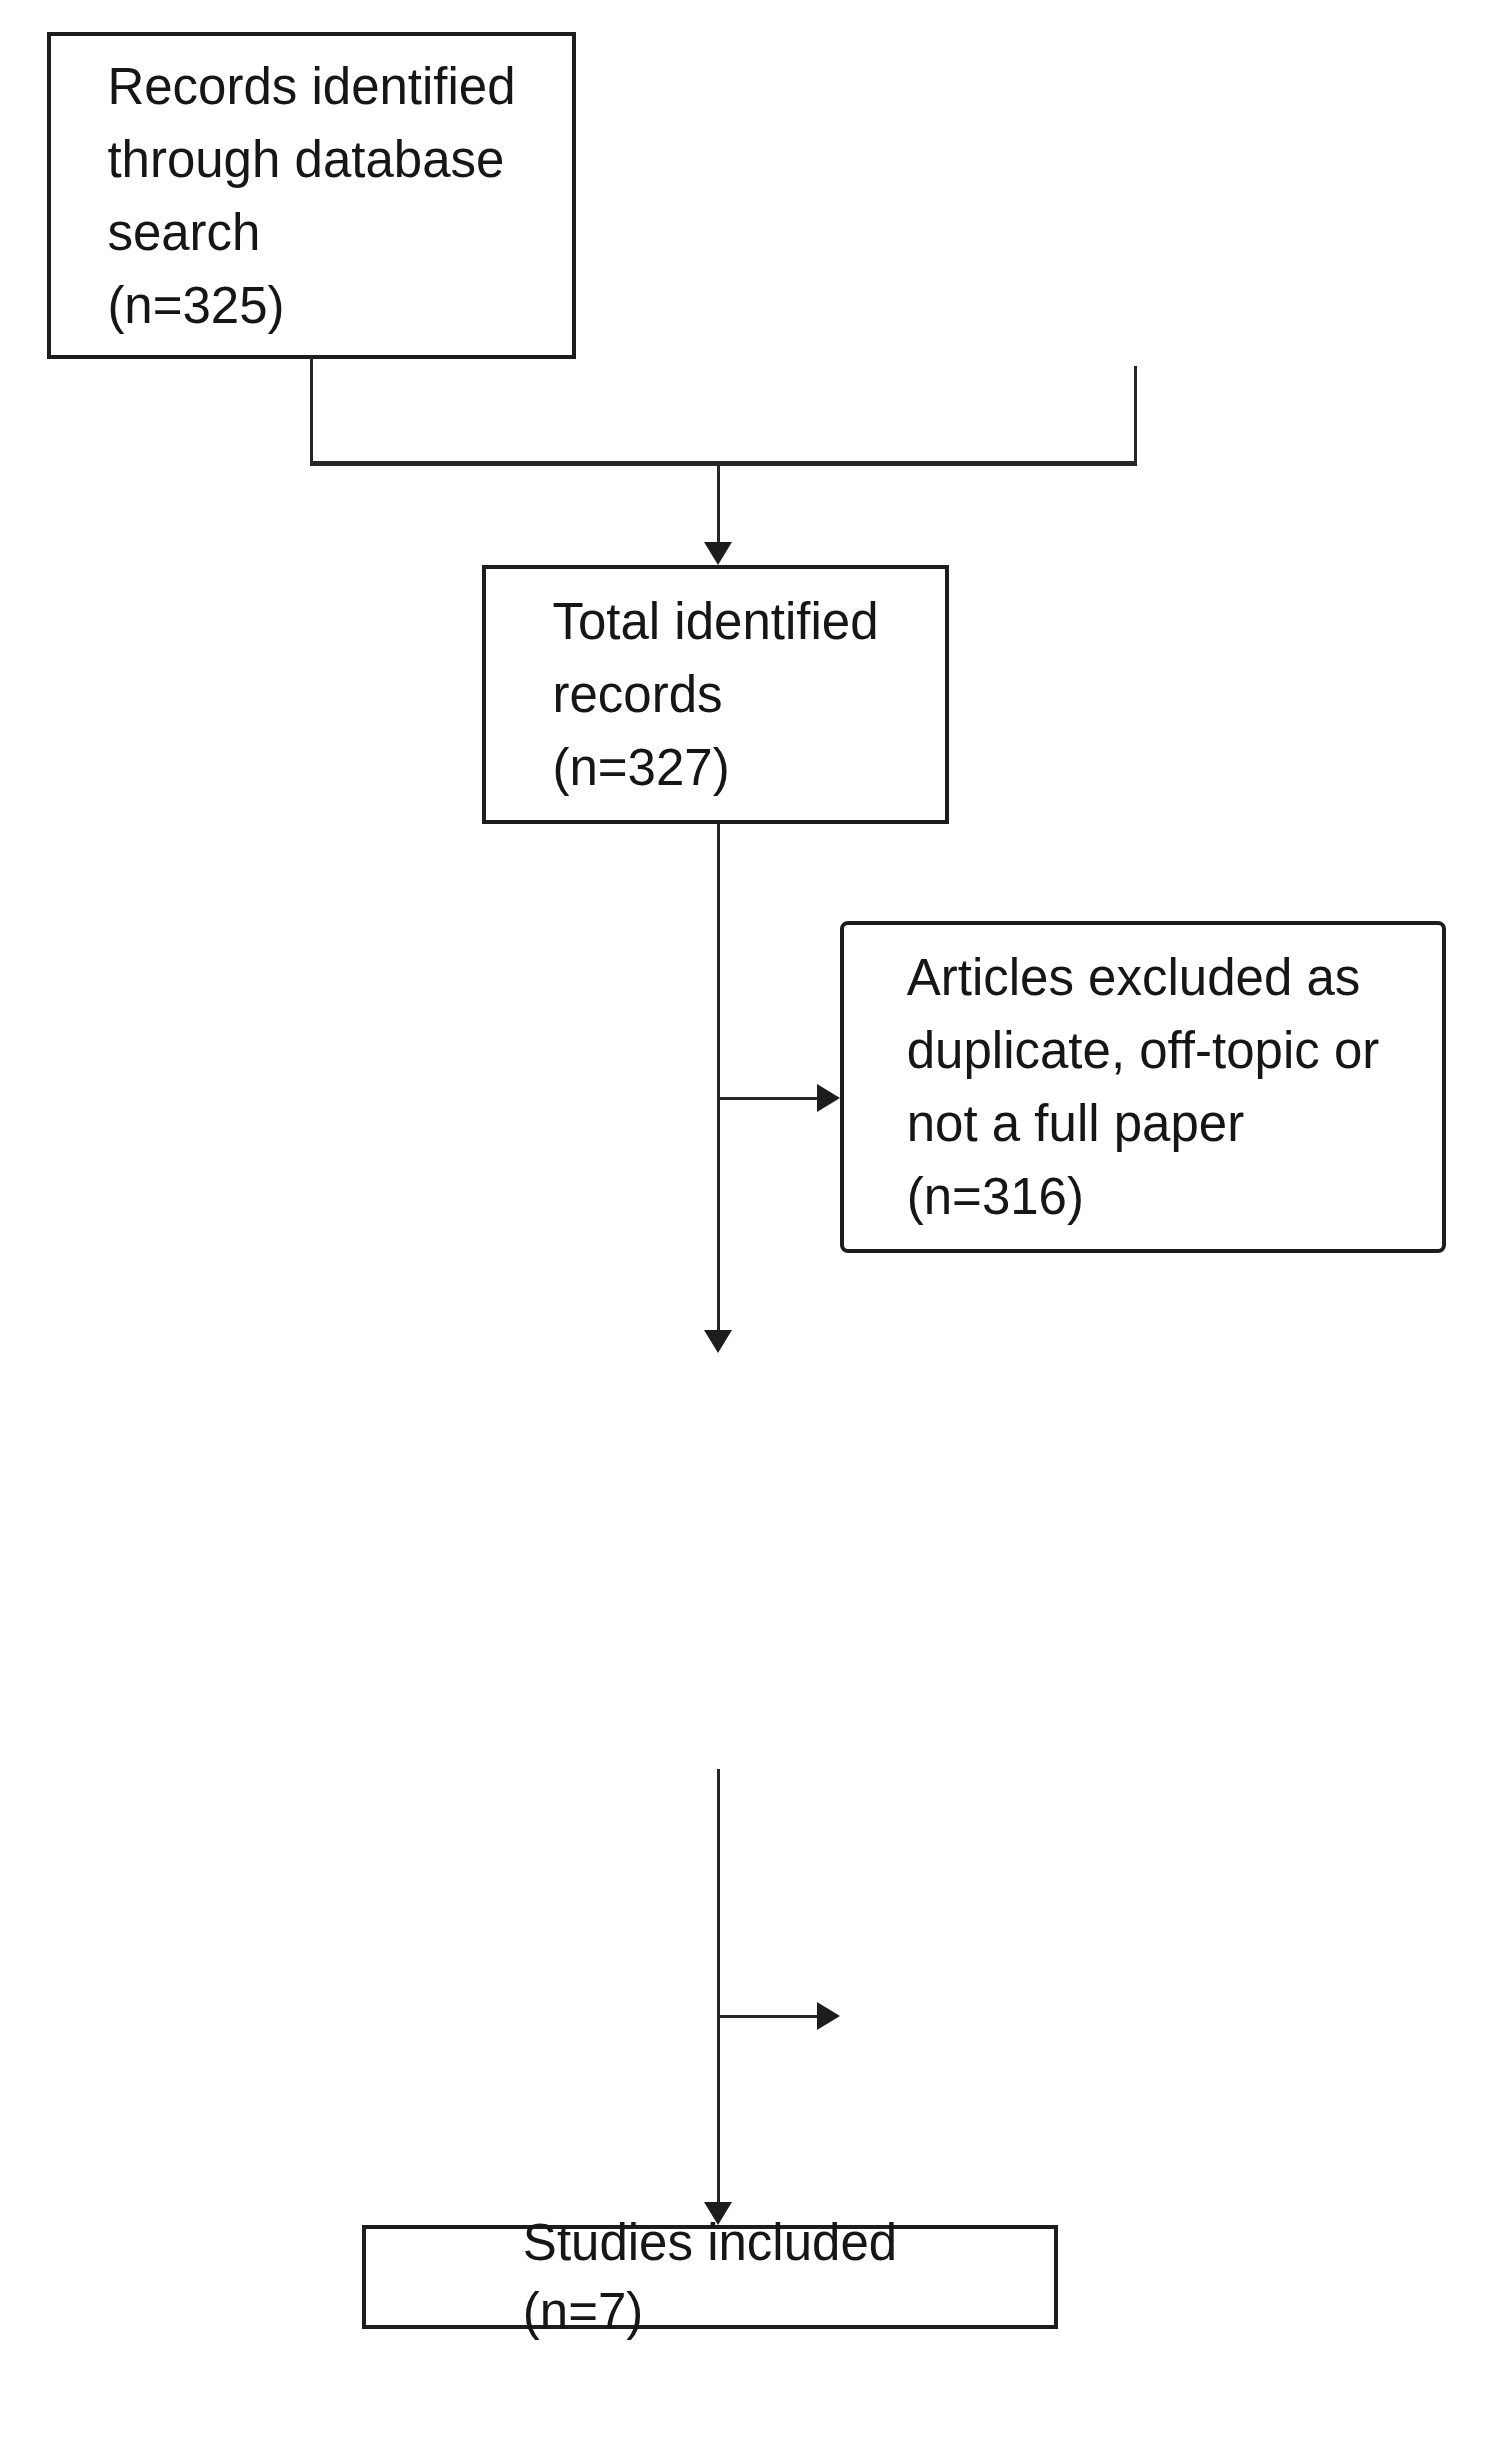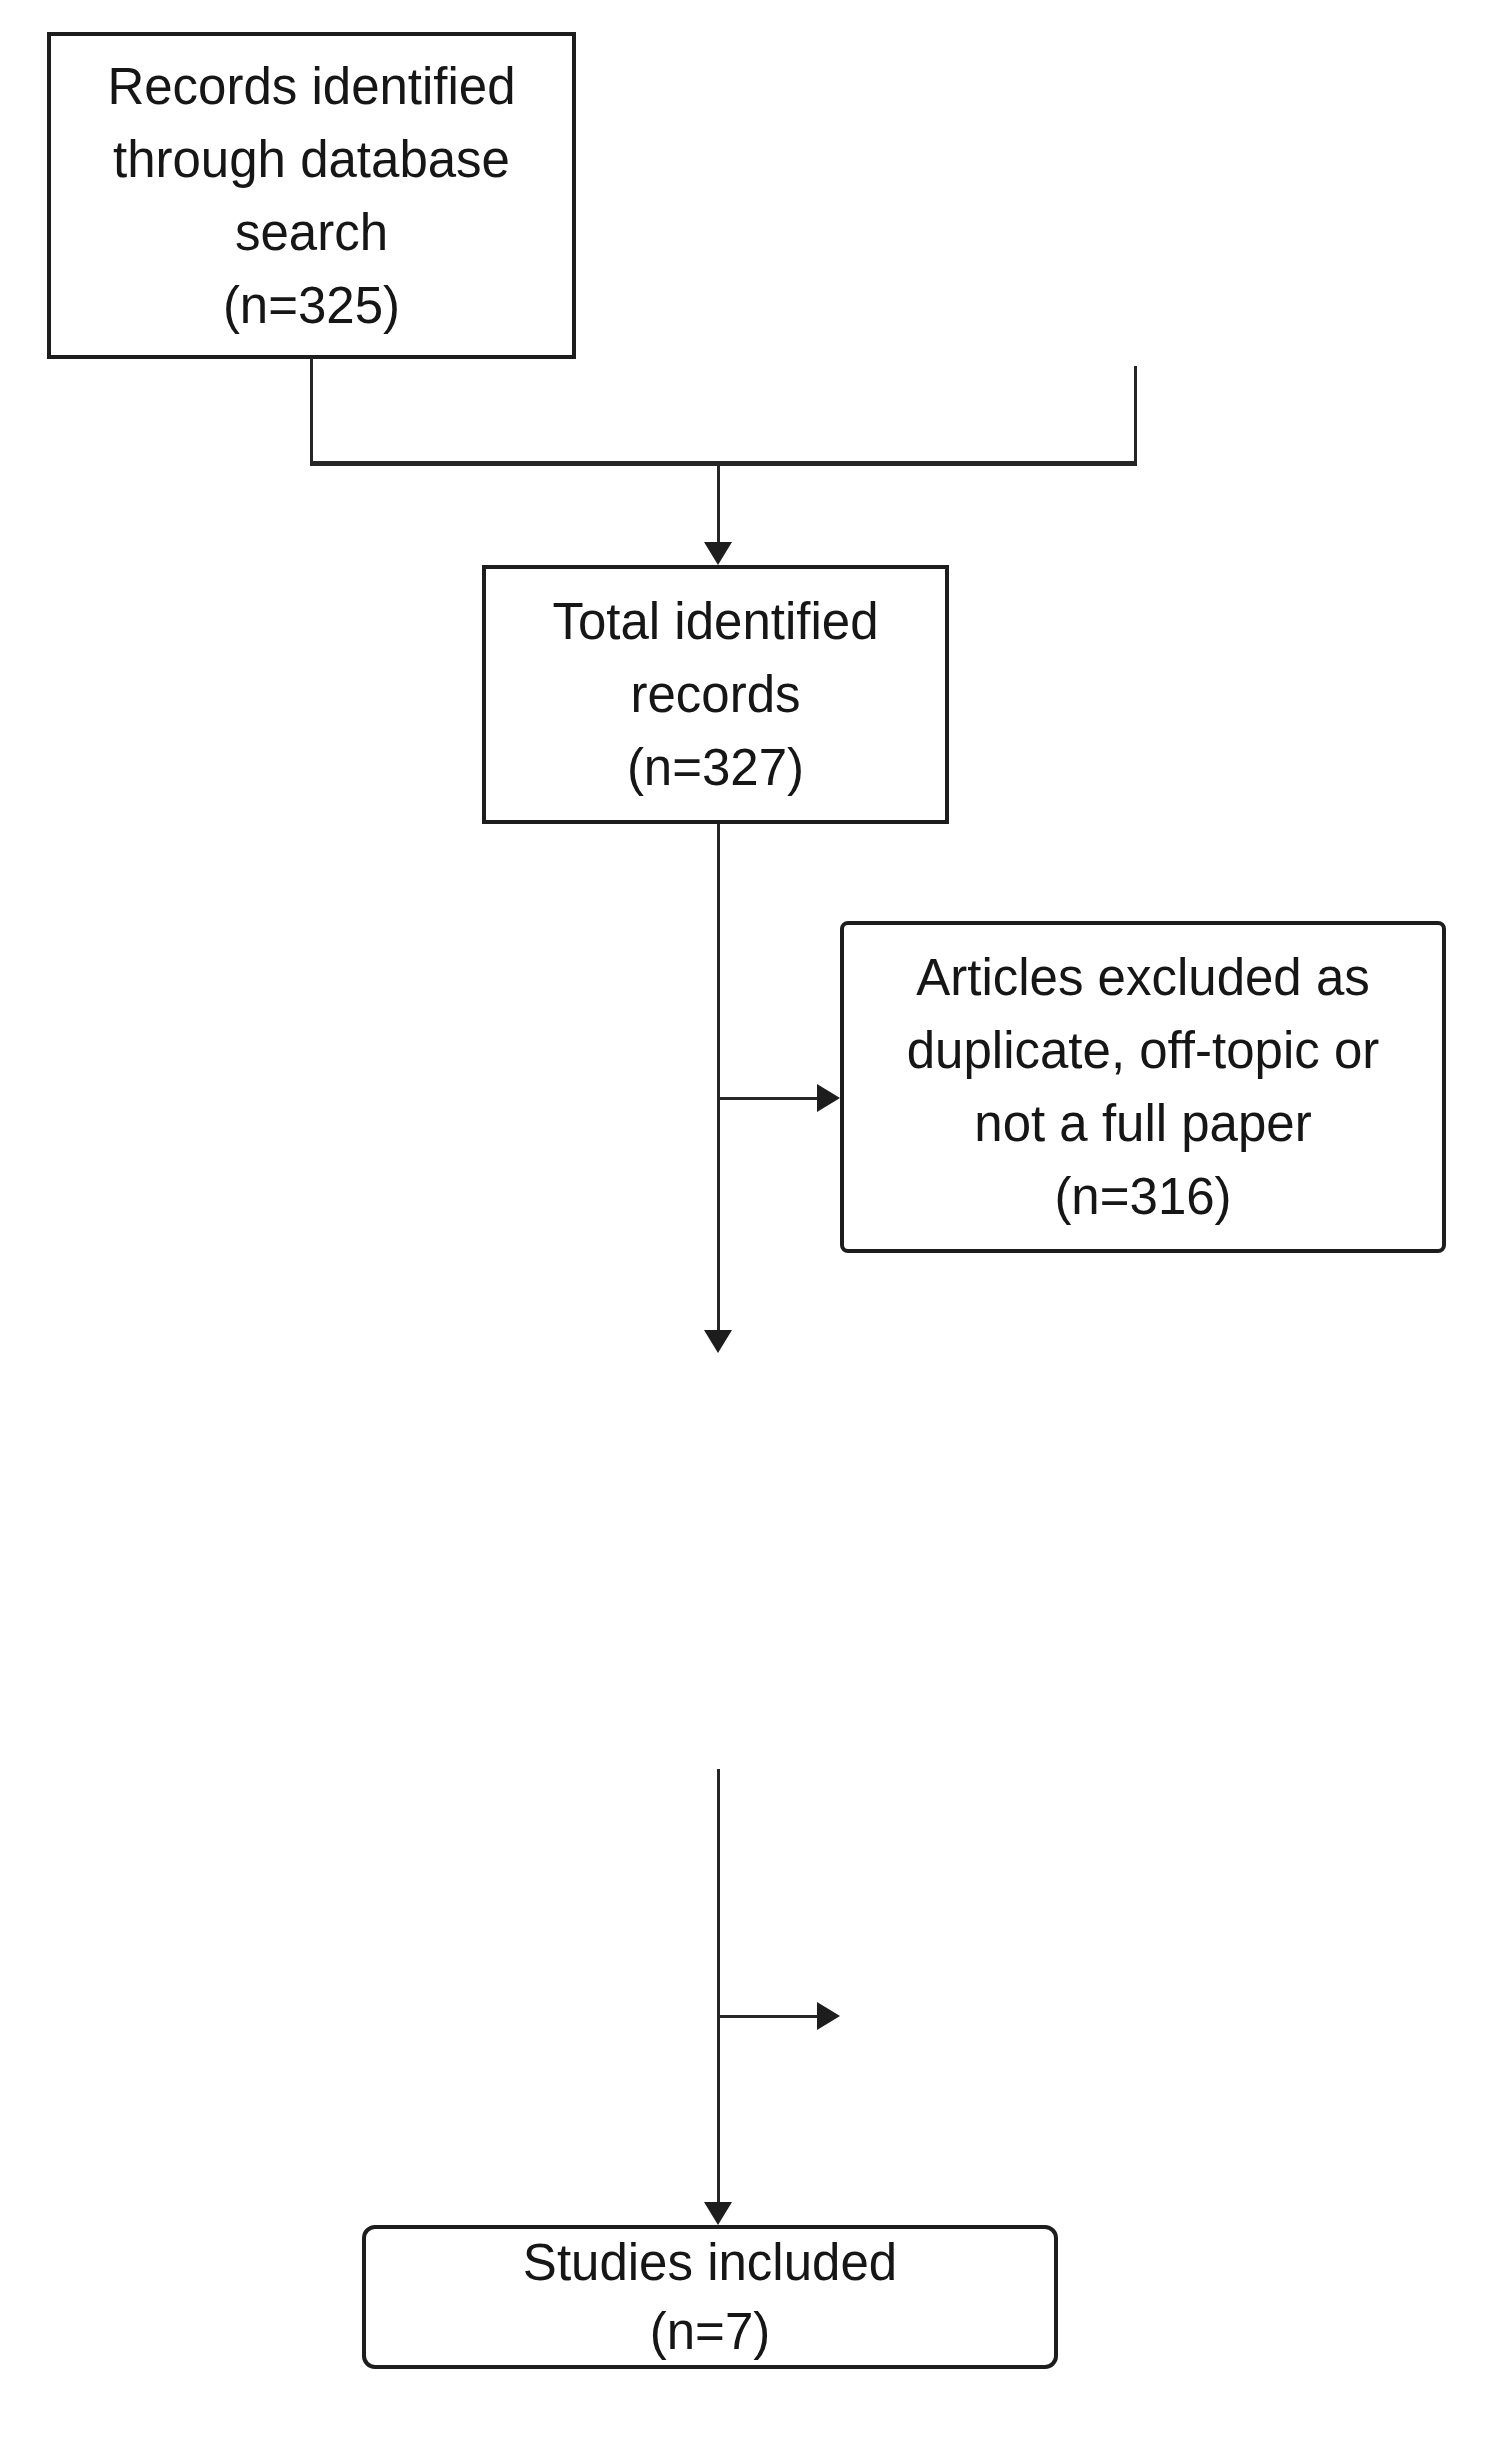--- a/index.html
+++ b/index.html
@@ -16,36 +16,36 @@
     color: #161616;
   }
   .box {
     position: absolute;
     box-sizing: border-box;
     border: 4.2px solid #1d1d1d;
     background: #ffffff;
     display: flex;
     align-items: center;
     justify-content: center;
-    text-align: center;
+    text-align: left;
   }
   .box-label {
     white-space: pre-line;
     font-size: 51px;
     line-height: 73px;
     color: #161616;
   }
   
   .b1 { left: 47px;   top: 32px;   width: 529px; height: 327px; }
   .b2 { left: 848px; top: 24px;   width: 576px; height: 343px; }
   .b3 { left: 482px;  top: 565px; width: 467px;  height: 259px; }
   .b4 { left: 840px; top: 921px; width: 606px; height: 332px; border-radius: 8px; }
   .b5 { left: 319px;  top: 1353px; width: 796px; height: 415px; }
   .b6 { left: 840px; top: 1874px; width: 606px; height: 253px; }
-  .b7 { left: 362px;  top: 2225px; width: 696px; height: 144px; border-radius: 13px; }
+  .b7 { left: 362px;  top: 2225px; width: 696px; height: 104px; }
   .b7 .box-label { line-height: 69px; }
 
   
   .line {
     position: absolute;
     background: #262626;
   }
   .l-v1 { left: 310px;  top: 358px;  width: 3.2px;    height: 104px; }
   .l-v2 { left: 1134px; top: 366px;  width: 3.2px;    height: 96px; }
   .l-h1 { left: 310px;  top: 461px;  width: 827px; height: 4.7px;  }

